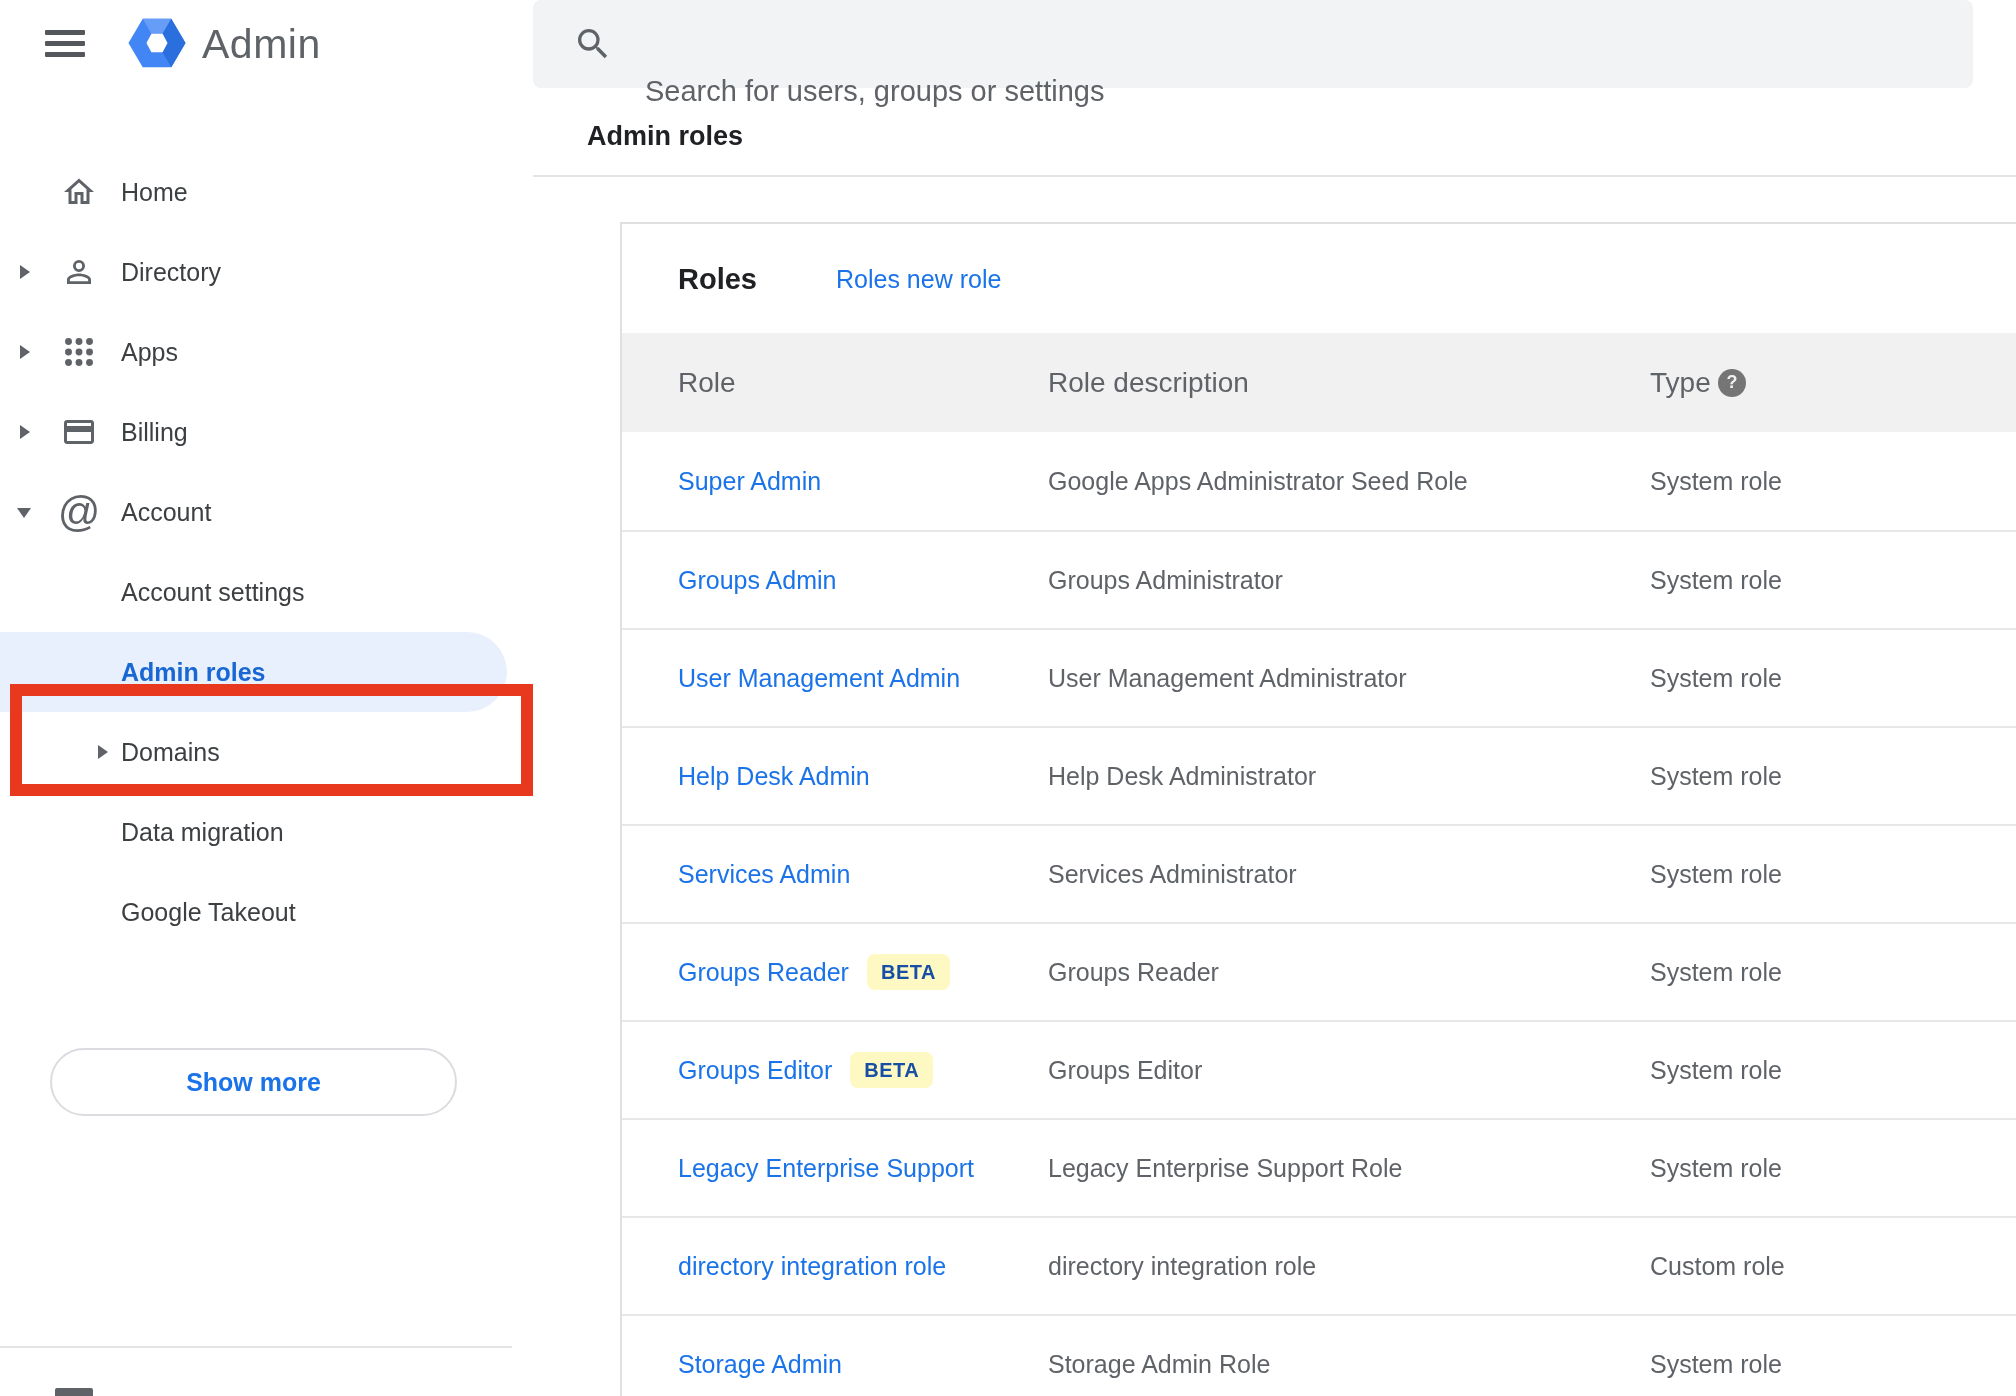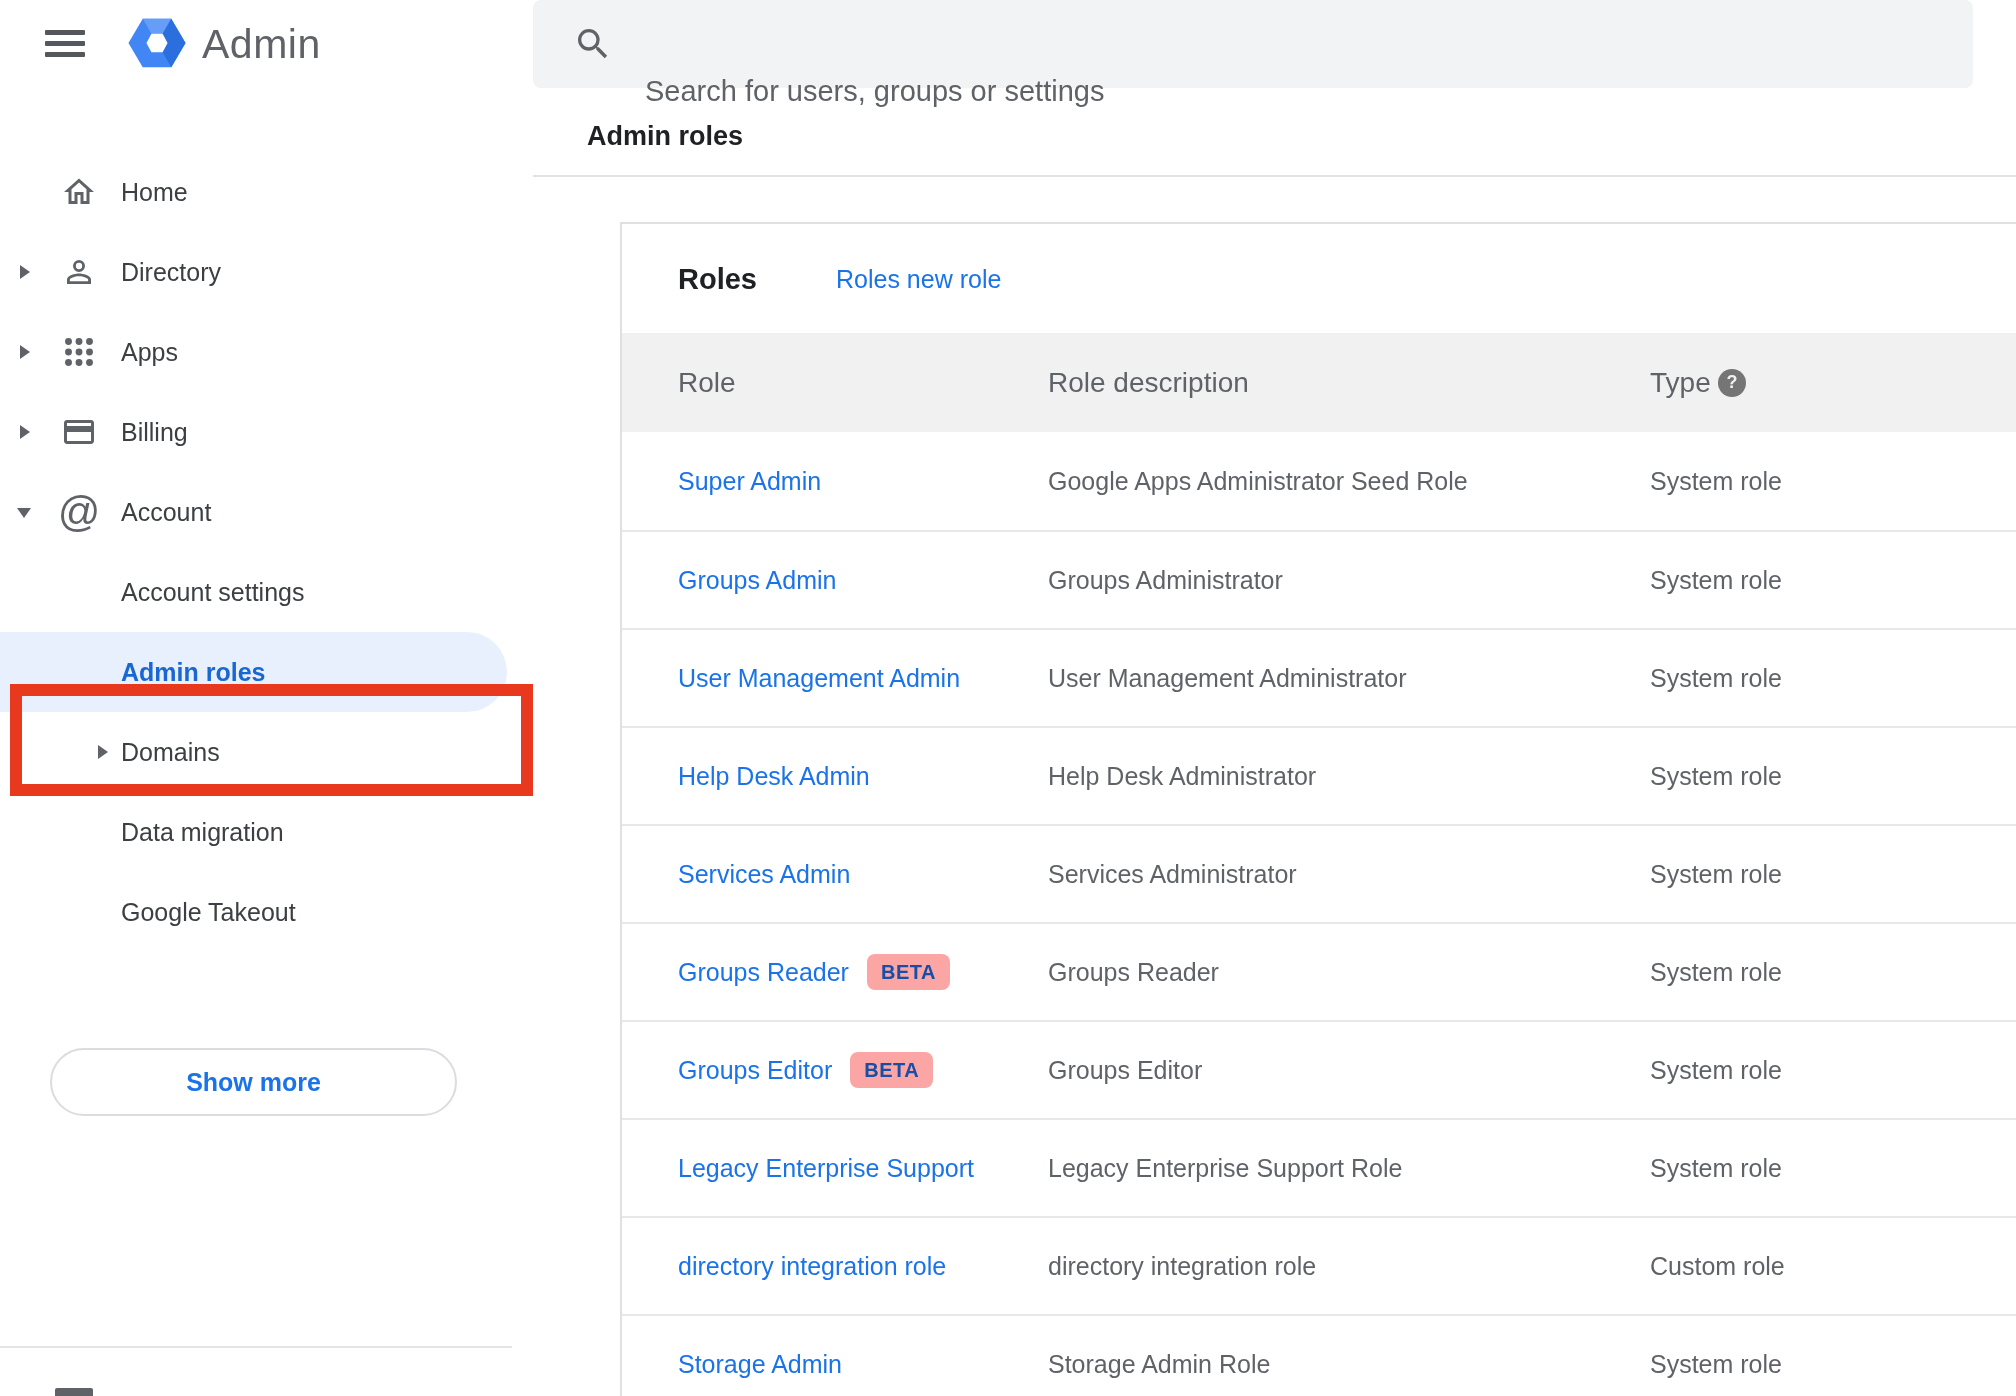--- a/index.html
+++ b/index.html
@@ -87,21 +87,21 @@
 
   .row { position: relative; height: 98px; }
   .row + .row { border-top: 2px solid #e7e7e7; }
   .cell { position: absolute; top: 50%; transform: translateY(-50%); font-size: 25px;
     white-space: nowrap; }
   .cell-role { left: 56px; color: #1a73e8; cursor: pointer; text-decoration: none;
     display: flex; align-items: center; }
   .cell-desc { left: 426px; color: #5f6368; }
   .cell-type { left: 1028px; color: #5f6368; }
   .beta-badge { display: inline-block; margin-left: 18px; padding: 7px 14px 6px;
-    background: #fca5a5; color: #174ea6; font-size: 20px; font-weight: bold;
+    background: #fef9c3; color: #174ea6; font-size: 20px; font-weight: bold;
     border-radius: 8px; letter-spacing: 0.5px; }
   .beta-badge:empty { display: none; }
 </style>
 </head>
 <body>
 
 <div class="sidebar">
 
   <div class="hamburger">
     <span></span>

